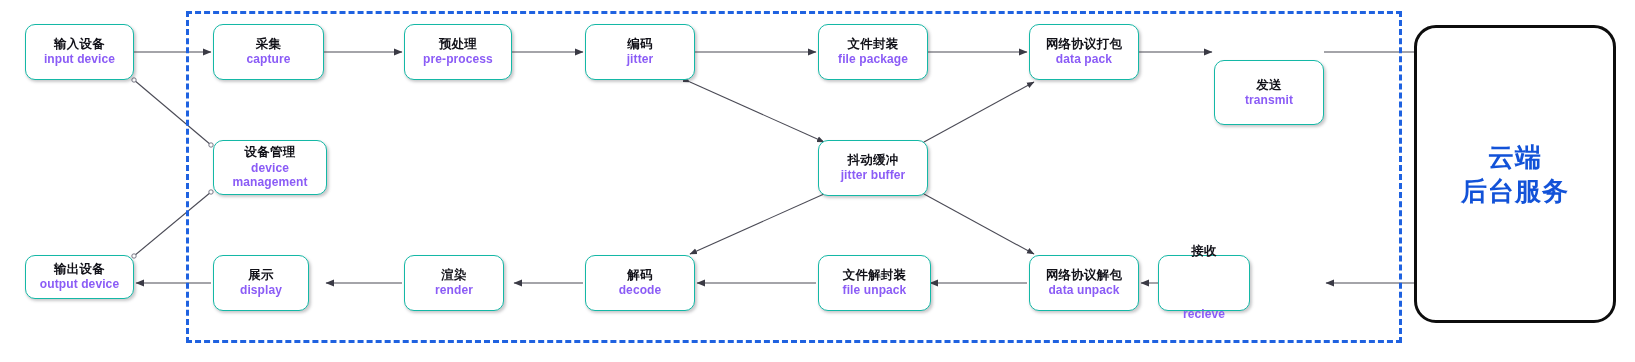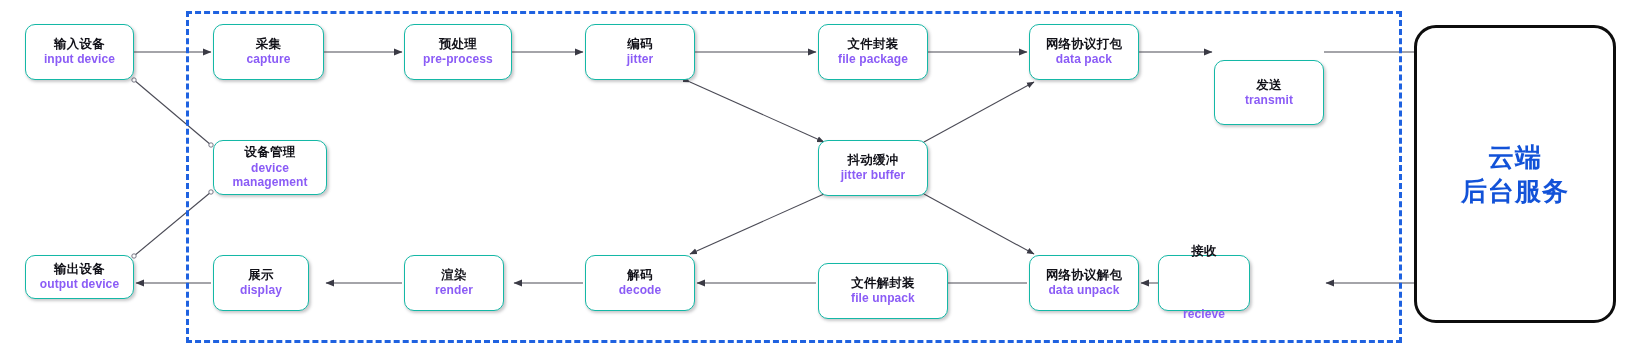--- a/index.html
+++ b/index.html
@@ -175,21 +175,21 @@
     <span class="en">display</span>
   </div>
   <div class="node" style="left:404px; top:255px; width:100px; height:56px;">
     <span class="cn">渲染</span>
     <span class="en">render</span>
   </div>
   <div class="node" style="left:585px; top:255px; width:110px; height:56px;">
     <span class="cn">解码</span>
     <span class="en">decode</span>
   </div>
-  <div class="node" style="left:818px; top:255px; width:130px; height:56px;margin-top:8px;">
+  <div class="node" style="left:818px; top:255px; width:113px; height:56px;">
     <span class="cn">文件解封装</span>
     <span class="en">file unpack</span>
   </div>
   <div class="node" style="left:1029px; top:255px; width:110px; height:56px;">
     <span class="cn">网络协议解包</span>
     <span class="en">data unpack</span>
   </div>
   <div class="node" style="left:1158px; top:255px; width:92px; height:56px;gap:48px;">
     <span class="cn">接收</span>
     <span class="en">recieve</span>

